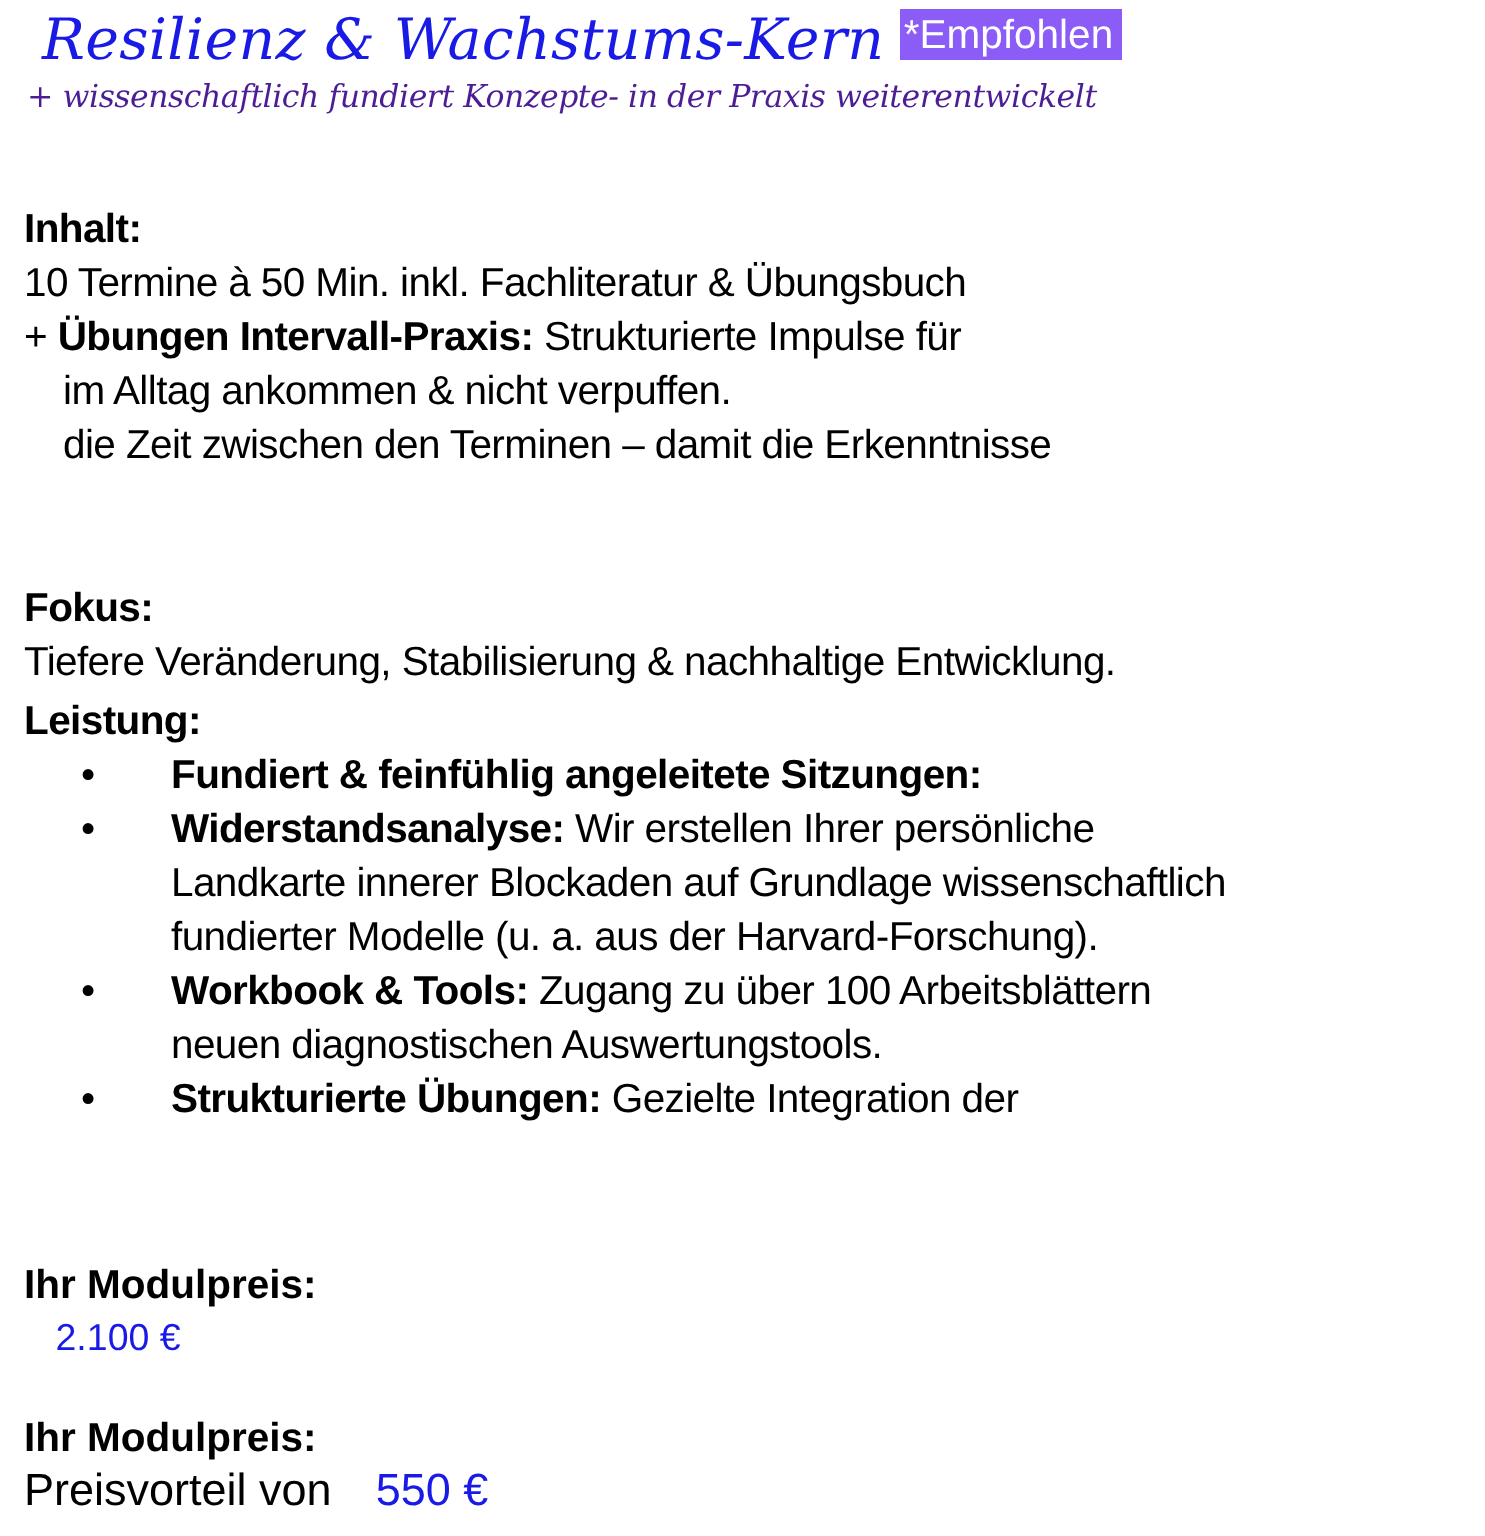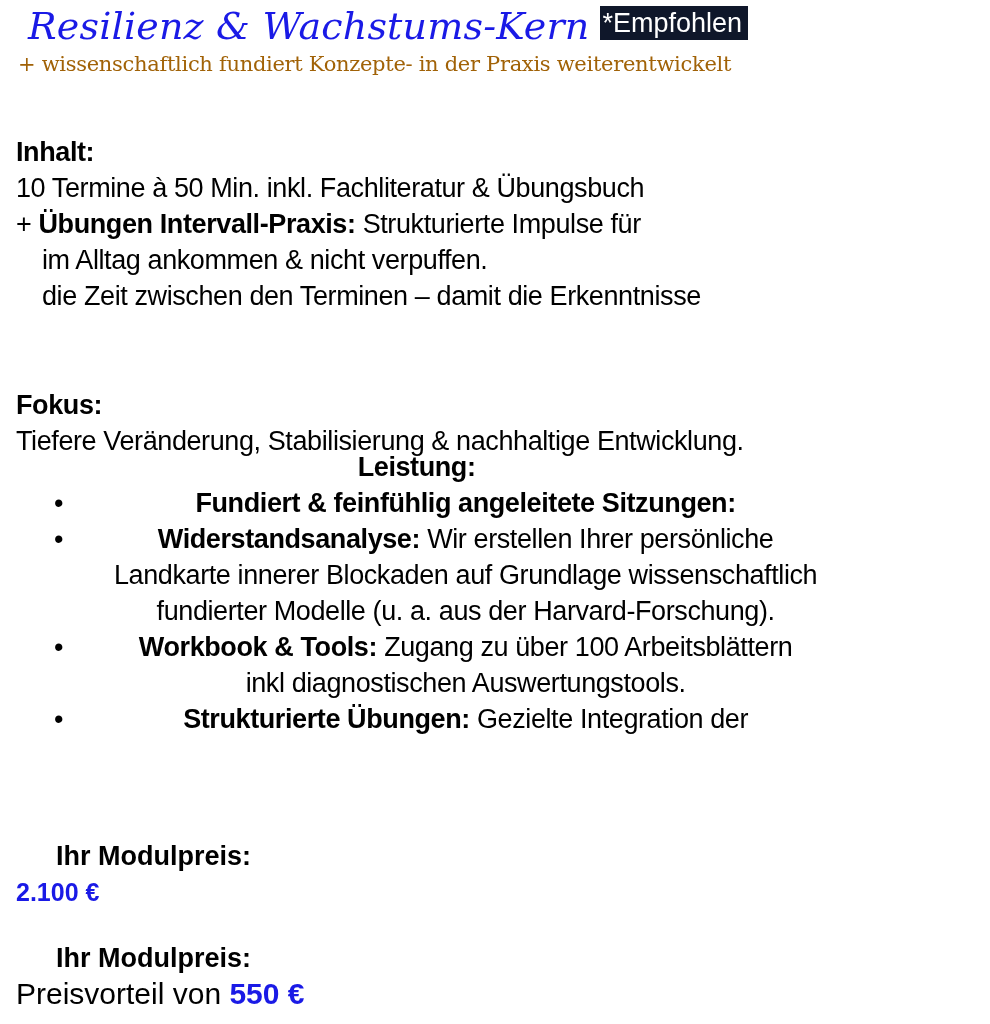--- a/index.html
+++ b/index.html
@@ -27,36 +27,37 @@
     .title {
       font-family: "DejaVu Serif", serif;
       font-size: 38px;
       color: #1a1ae6;
       letter-spacing: 0.2px;
       line-height: 44px;
       font-style: italic;
     }
     .badge {
       margin-left: 10px;
-      background: #0f172a;
+      background: #8b5cf6;
       color: #ffffff;
       font-family: "Liberation Sans", sans-serif;
       font-size: 27px;
       line-height: 34px;
       padding: 0 6px 0 3px;
       position: relative;
       top: 2px;
     }
     .subtitle {
       position: absolute;
       left: 18px;
       top: 52px;
       font-family: "DejaVu Serif", serif;
       font-size: 21px;
-      color: #a16207;
+      font-style: italic;
+      color: #4c1d95;
       white-space: nowrap;
       letter-spacing: -0.3px;
     }
     .block {
       position: absolute;
       left: 16px;
       font-size: 27px;
       line-height: 36px;
       white-space: nowrap;
       letter-spacing: -0.4px;
@@ -76,29 +77,29 @@
       position: relative;
       padding-left: 98px;
     }
     .bullets li .dot {
       position: absolute;
       left: 38px;
       top: 0;
     }
     .price {
       color: #1a1ae6;
-      font-weight: bold;
+      font-weight: normal;
+      margin-left: 21px;
     }
     .big-label {
       font-family: "Liberation Sans", sans-serif;
       font-weight: bold;
       font-size: 27px;
       line-height: 36px;
       letter-spacing: 0;
-      margin-left: 40px;
     }
   </style>
 </head>
 <body>
 
 <div class="title-row">
   <span class="title">Resilienz &amp; Wachstums-Kern</span>
   <span class="badge">*Empfohlen</span>
 </div>
 <div class="subtitle">+ wissenschaftlich fundiert Konzepte- in der Praxis weiterentwickelt</div>
@@ -109,37 +110,37 @@
   <span style="display:block"><span>+ </span><b>Übungen Intervall-Praxis:</b><span> Strukturierte Impulse für</span></span>
   <span class="indent">im Alltag ankommen &amp; nicht verpuffen.</span>
   <span class="indent">die Zeit zwischen den Terminen – damit die Erkenntnisse</span>
 </div>
 
 <div class="block" style="top:349px;margin-top:38px;">
   <span class="label">Fokus:</span>
   <span style="display:block">Tiefere Veränderung, Stabilisierung &amp; nachhaltige Entwicklung.</span>
 </div>
 
-<div class="block" style="top:449px;text-align:center;">
+<div class="block" style="top:462px;">
   <span class="label">Leistung:</span>
   <ul class="bullets">
     <li>
       <span class="dot">•</span>
       <b>Fundiert &amp; feinfühlig angeleitete Sitzungen:</b><span></span><br>
     </li>
     <li>
       <span class="dot">•</span>
       <b>Widerstandsanalyse:</b><span> Wir erstellen Ihrer persönliche</span><br>
       <span>Landkarte innerer Blockaden auf Grundlage wissenschaftlich</span><br>
       <span>fundierter Modelle (u. a. aus der Harvard-Forschung).</span>
     </li>
     <li>
       <span class="dot">•</span>
       <b>Workbook &amp; Tools:</b><span> Zugang zu über 100 Arbeitsblättern</span><br>
-      <span>inkl diagnostischen Auswertungstools.</span>
+      <span>neuen diagnostischen Auswertungstools.</span>
     </li>
     <li>
       <span class="dot">•</span>
       <b>Strukturierte Übungen:</b><span> Gezielte Integration der</span><br>
     </li>
   </ul>
 </div>
 
 <div class="block" style="top:838px; letter-spacing:0;">
   <span class="big-label label">Ihr Modulpreis:</span>

